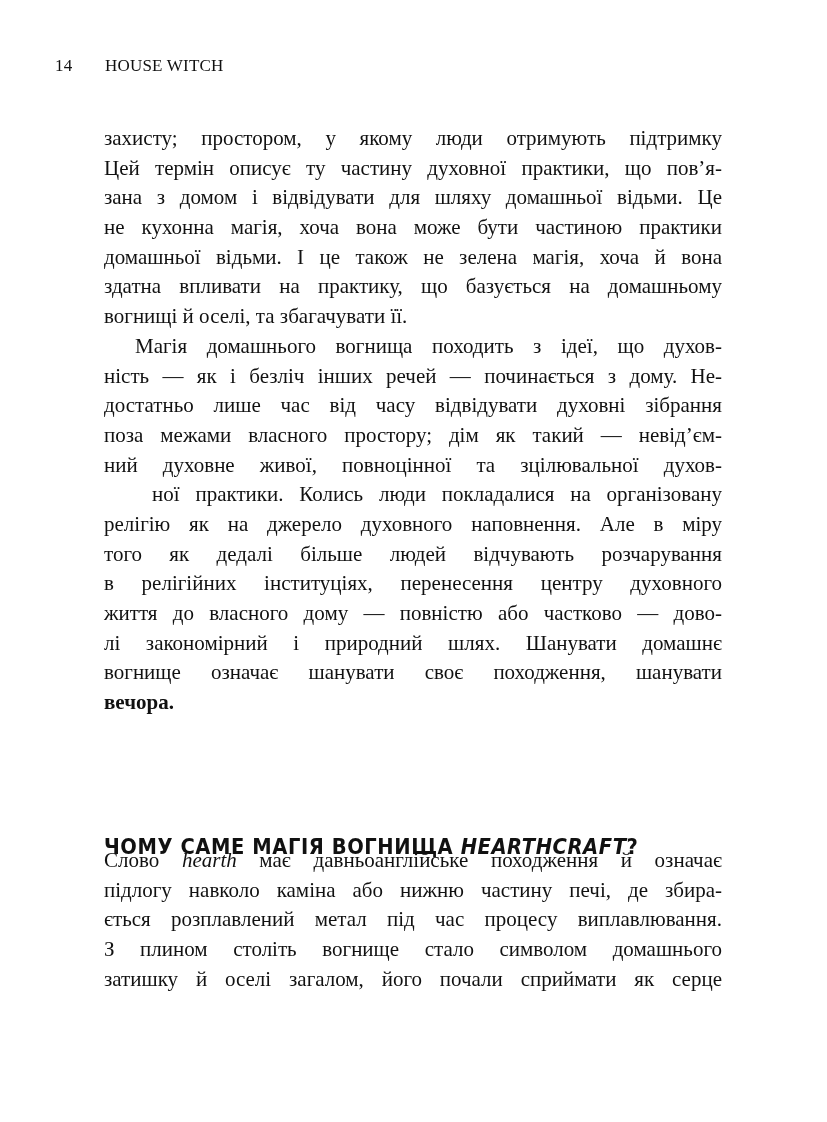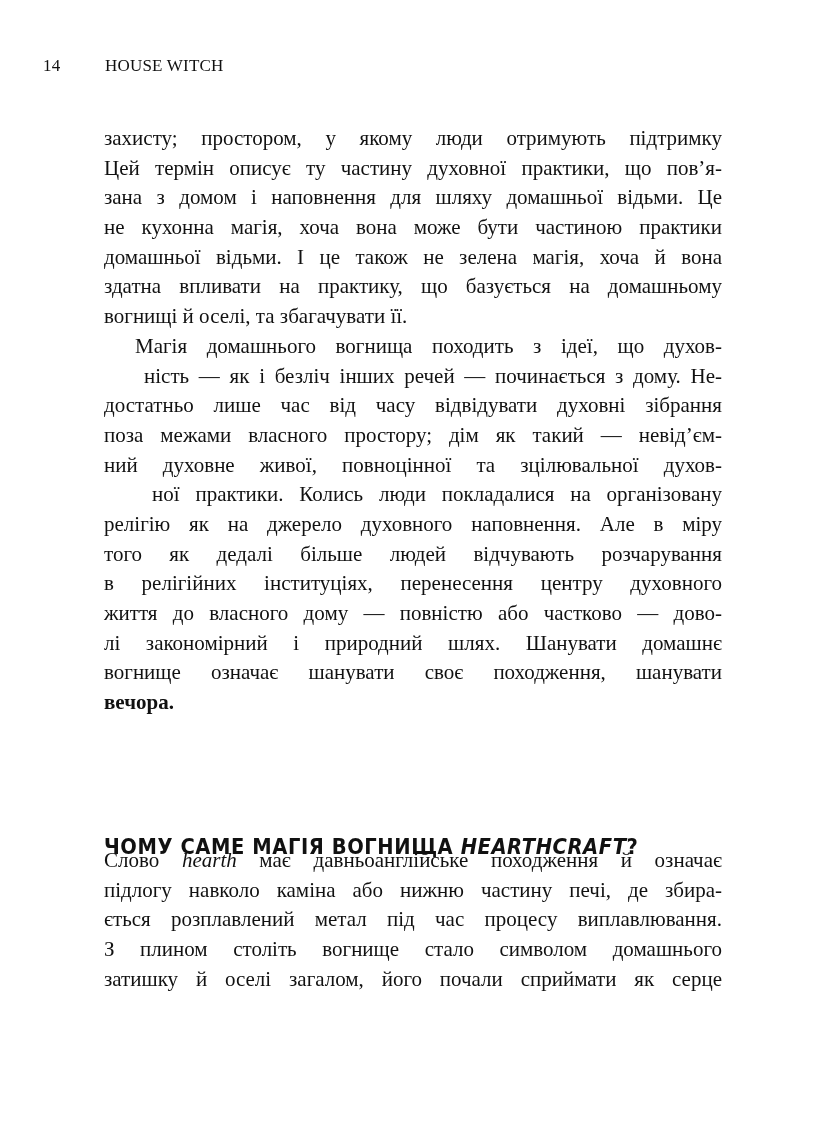--- a/index.html
+++ b/index.html
@@ -19,21 +19,21 @@
       position: absolute;
       top: 55px;
       left: 43px;
       font-size: 17px;
       line-height: 22px;
       font-family: "Liberation Serif", serif;
       letter-spacing: 0.2px;
     }
     .running-head .page-num {
       position: absolute;
-      left: 0;
+      left: 12px;
       top: 0;
     }
     .running-head .book-title {
       position: absolute;
       left: 62px;
       top: 0;
       white-space: nowrap;
     }
     .text-block {
       position: absolute;
@@ -81,29 +81,29 @@
 
 <div class="running-head">
   <span class="page-num">14</span>
   <span class="book-title">HOUSE WITCH</span>
 </div>
 
 <div class="text-block block-1">
   <div>
     <span class="line" style="white-space: normal;">захисту; простором, у якому люди отримують підтримку</span>
     <span class="line" style="white-space: normal;">Цей термін описує ту частину духовної практики, що пов’я-</span>
-    <span class="line" style="white-space: normal;">зана з домом і наповнення для шляху домашньої відьми. Це</span>
+    <span class="line" style="white-space: normal;">зана з домом і відвідувати для шляху домашньої відьми. Це</span>
     <span class="line" style="white-space: normal;">не кухонна магія, хоча вона може бути частиною практики</span>
     <span class="line" style="white-space: normal;">домашньої відьми. І це також не зелена магія, хоча й вона</span>
     <span class="line" style="white-space: normal;">здатна впливати на практику, що базується на домашньому</span>
     <span class="line last" style="white-space: normal;">вогнищі й оселі, та збагачувати її.</span>
   </div>
   <div>
     <span class="line indent" style="white-space: normal;">Магія домашнього вогнища походить з ідеї, що духов-</span>
-    <span class="line" style="white-space: normal; margin-left: 40px;">ність — як і безліч інших речей — починається з дому. Не-</span>
+    <span class="line" style="white-space: normal;">ність — як і безліч інших речей — починається з дому. Не-</span>
     <span class="line" style="white-space: normal;">достатньо лише час від часу відвідувати духовні зібрання</span>
     <span class="line" style="white-space: normal;">поза межами власного простору; дім як такий — невід’єм-</span>
     <span class="line" style="white-space: normal;">ний духовне живої, повноцінної та зцілювальної духов-</span>
     <span class="line" style="white-space: normal; margin-left: 48px;">ної практики. Колись люди покладалися на організовану</span>
     <span class="line" style="white-space: normal;">релігію як на джерело духовного наповнення. Але в міру</span>
     <span class="line" style="white-space: normal;">того як дедалі більше людей відчувають розчарування</span>
     <span class="line" style="white-space: normal;">в релігійних інституціях, перенесення центру духовного</span>
     <span class="line" style="white-space: normal;">життя до власного дому — повністю або частково — дово-</span>
     <span class="line" style="white-space: normal;">лі закономірний і природний шлях. Шанувати домашнє</span>
     <span class="line" style="white-space: normal;">вогнище означає шанувати своє походження, шанувати</span>

